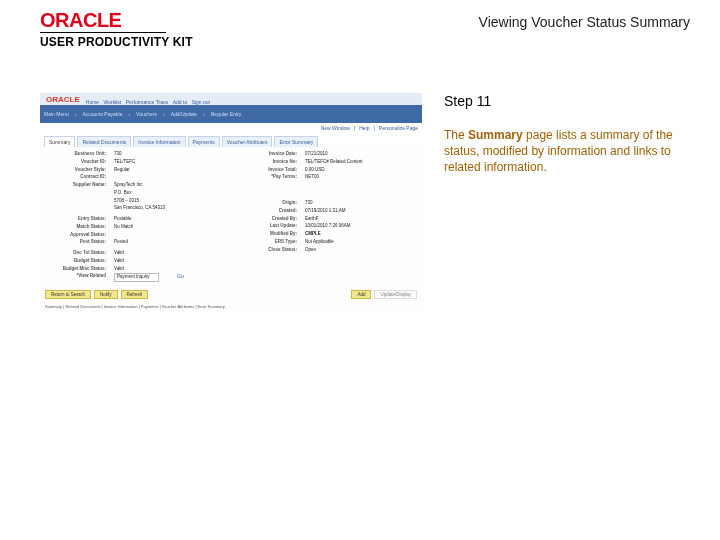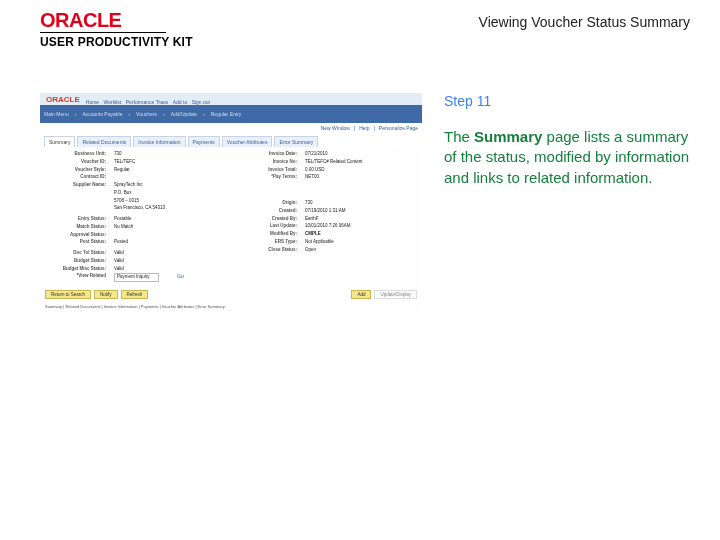--- a/index.html
+++ b/index.html
@@ -146,26 +146,26 @@
     font-size: 4px;
     color: #555;
     padding: 2px 5px;
   }
   .right-panel {
     flex: 1;
     padding-top: 0;
   }
   .step-num {
     font-size: 14px;
-    color: #3b82f6;
+    color: #000000;
     margin-bottom: 18px;
   }
   .step-text {
-    font-size: 15px;
-    color: #15803d;
+    font-size: 12px;
+    color: #a16207;
     line-height: 1.35;
   }
   .step-text b { font-weight: bold; }
   .tiny-link {
     font-size: 5px;
     color: #365f9a;
   }
   .ss-toprow {
     display: flex;
     justify-content: flex-end;

